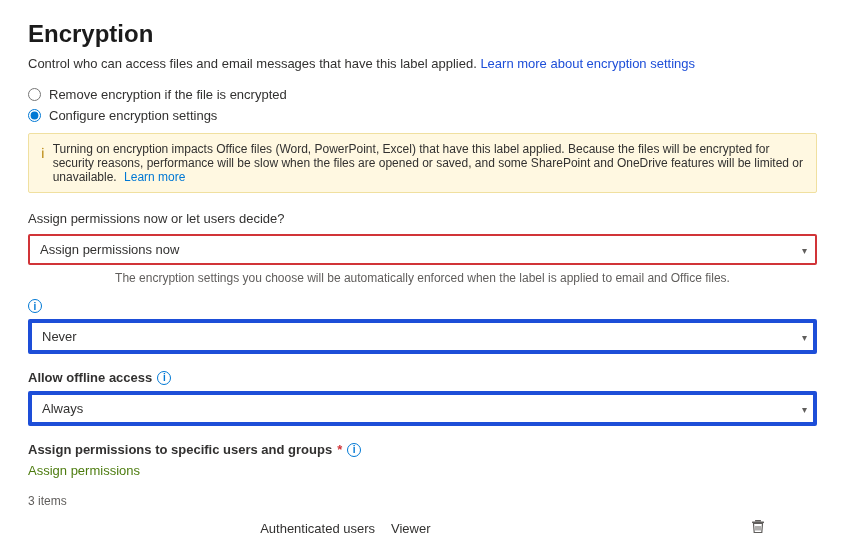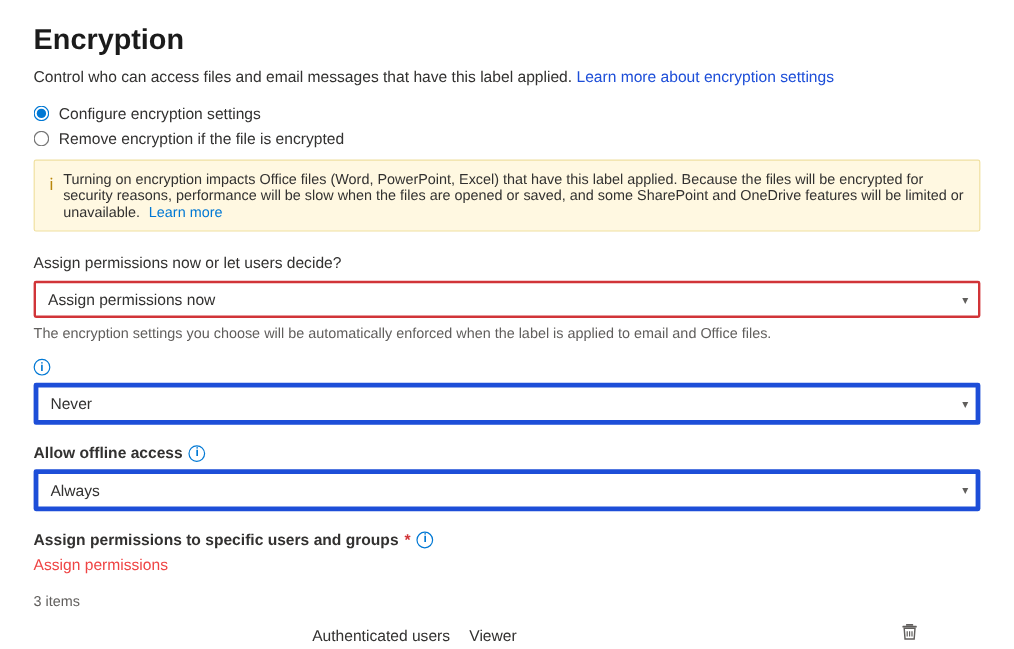--- a/index.html
+++ b/index.html
@@ -96,20 +96,21 @@
     }
 
     .highlighted-dropdown {
       border: 2px solid #d13438 !important;
     }
 
     .sub-description {
       font-size: 12px;
       color: #605e5c;
       margin-bottom: 14px;
+      text-align: center;
     }
 
     .field-section {
       margin-bottom: 16px;
     }
     .field-label {
       font-size: 13px;
       font-weight: 600;
       margin-bottom: 6px;
       display: flex;
@@ -124,21 +125,21 @@
       height: 14px;
       border-radius: 50%;
       border: 1px solid #0078d4;
       color: #0078d4;
       font-size: 10px;
       font-weight: 700;
       cursor: default;
     }
 
     .assign-link {
-      color: #ef4444;
+      color: #4d7c0f;
       text-decoration: none;
       font-size: 13px;
       cursor: pointer;
     }
 
     .items-count {
       font-size: 12px;
       color: #605e5c;
       margin-bottom: 6px;
     }
@@ -179,26 +180,26 @@
 
   <h1 class="page-title">Encryption</h1>
 
   <p class="page-subtitle">
     <span>Control who can access files and email messages that have this label applied.</span>
     <a href="#">Learn more about encryption settings</a>
   </p>
 
   <div class="radio-group">
     <label class="radio-item">
+      <input type="radio" name="encryption" value="option1" style="">
+      <span>Remove encryption if the file is encrypted</span>
+    </label>
+    <label class="radio-item">
       <input type="radio" name="encryption" value="option2" checked="" style="">
       <span>Configure encryption settings</span>
-    </label>
-    <label class="radio-item">
-      <input type="radio" name="encryption" value="option1" style="">
-      <span>Remove encryption if the file is encrypted</span>
     </label>
   </div>
 
   <div class="info-banner">
     <span class="info-icon">ℹ</span>
     <span>
       <span>Turning on encryption impacts Office files (Word, PowerPoint, Excel) that have this label applied. Because the files will be encrypted for security reasons, performance will be slow when the files are opened or saved, and some SharePoint and OneDrive features will be limited or unavailable.</span>
       <a href="#" style="color:#0078d4;text-decoration:none;margin-left:4px;">Learn more</a>
     </span>
   </div>

